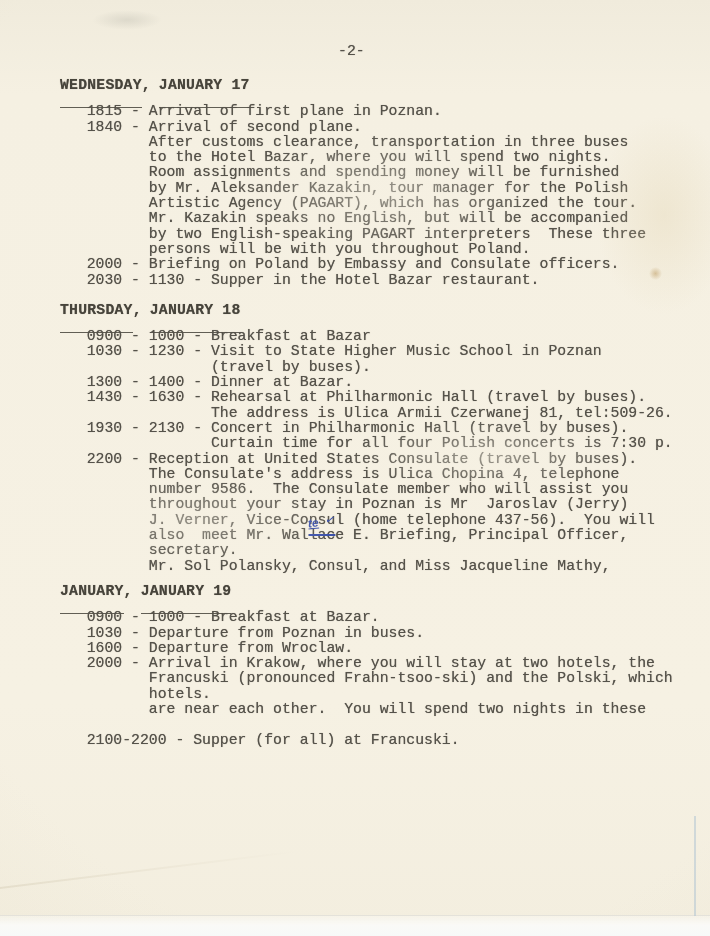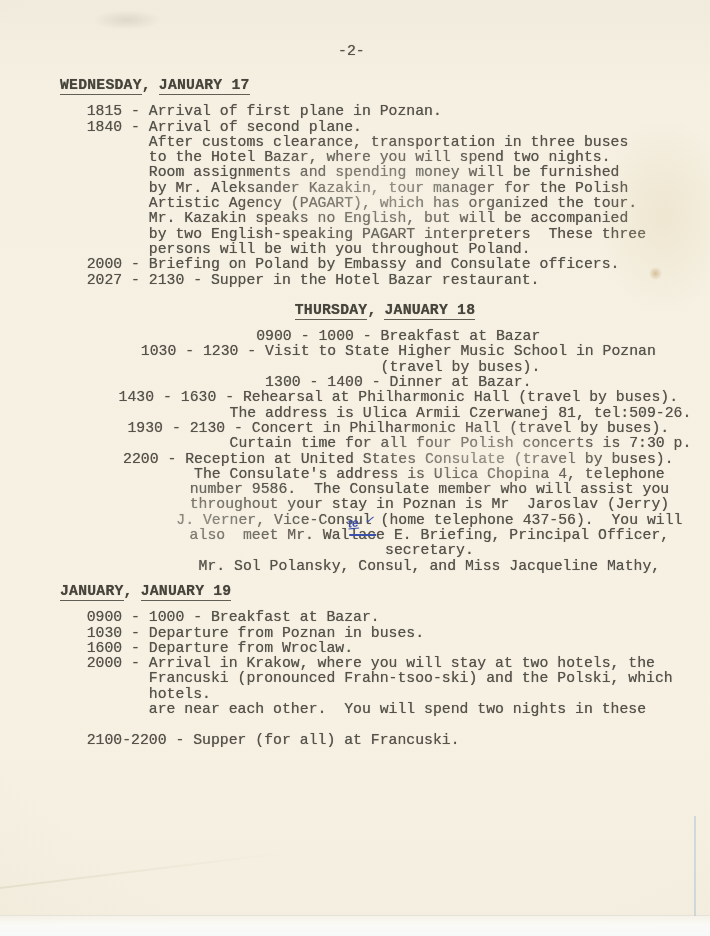--- a/index.html
+++ b/index.html
@@ -20,31 +20,31 @@
     line-height: 15.3px;
     color: #55524a;
     text-shadow: 0 0 0.7px rgba(85,82,74,0.75);
   }
   .page-number {
     position: absolute; top: 44px; left: 338px;
     white-space: pre;
   }
   .day-section { margin: 0; }
   .sec-wed { margin-top: 34px; }
-  .sec-thu { margin-top: 15px; text-align: center; }
+  .sec-thu { margin-top: 15px; }
   .sec-fri { margin-top: 10px; }
   .day-heading {
     margin: 0 0 11px 0;
     font-size: 14.8px; font-weight: bold;
     color: #47443b;
     letter-spacing: 0.2px;
   }
   .day-heading .u {
     border-bottom: 1.5px solid rgba(71,68,59,0.85);
-    padding-bottom: 1px;
+    padding-bottom: 14px;
     margin-top: 48px;
   }
   .day-heading .date-u { margin-left: 8px; }
   .line { white-space: pre; height: 15.3px; }
   .footer-line { margin-top: 16px; }
 
   
   .struck-wrap { position: relative; display: inline-block; }
   .struck {
     text-decoration: line-through;
@@ -123,21 +123,21 @@
     <div class="line">   1840 - Arrival of second plane.</div>
     <div class="line">          After customs clearance, transportation in three buses</div>
     <div class="line">          to the Hotel Bazar, where you will spend two nights.</div>
     <div class="line">          Room assignments and spending money will be furnished</div>
     <div class="line">          by Mr. Aleksander Kazakin, tour manager for the Polish</div>
     <div class="line">          Artistic Agency (PAGART), which has organized the tour.</div>
     <div class="line">          Mr. Kazakin speaks no English, but will be accompanied</div>
     <div class="line">          by two English-speaking PAGART interpreters  These three</div>
     <div class="line">          persons will be with you throughout Poland.</div>
     <div class="line">   2000 - Briefing on Poland by Embassy and Consulate officers.</div>
-    <div class="line">   2027 - 2130 - Supper in the Hotel Bazar restaurant.</div>
+    <div class="line">   2030 - 1130 - Supper in the Hotel Bazar restaurant.</div>
   </section>
 
   <section class="day-section sec-thu">
     <h2 class="day-heading"><span class="u">THURSDAY</span><span>,</span><span class="u date-u">JANUARY 18</span></h2>
     <div class="line">   0900 - 1000 - Breakfast at Bazar</div>
     <div class="line">   1030 - 1230 - Visit to State Higher Music School in Poznan</div>
     <div class="line">                 (travel by buses).</div>
     <div class="line">   1300 - 1400 - Dinner at Bazar.</div>
     <div class="line">   1430 - 1630 - Rehearsal at Philharmonic Hall (travel by buses).</div>
     <div class="line">                 The address is Ulica Armii Czerwanej 81, tel:509-26.</div>

